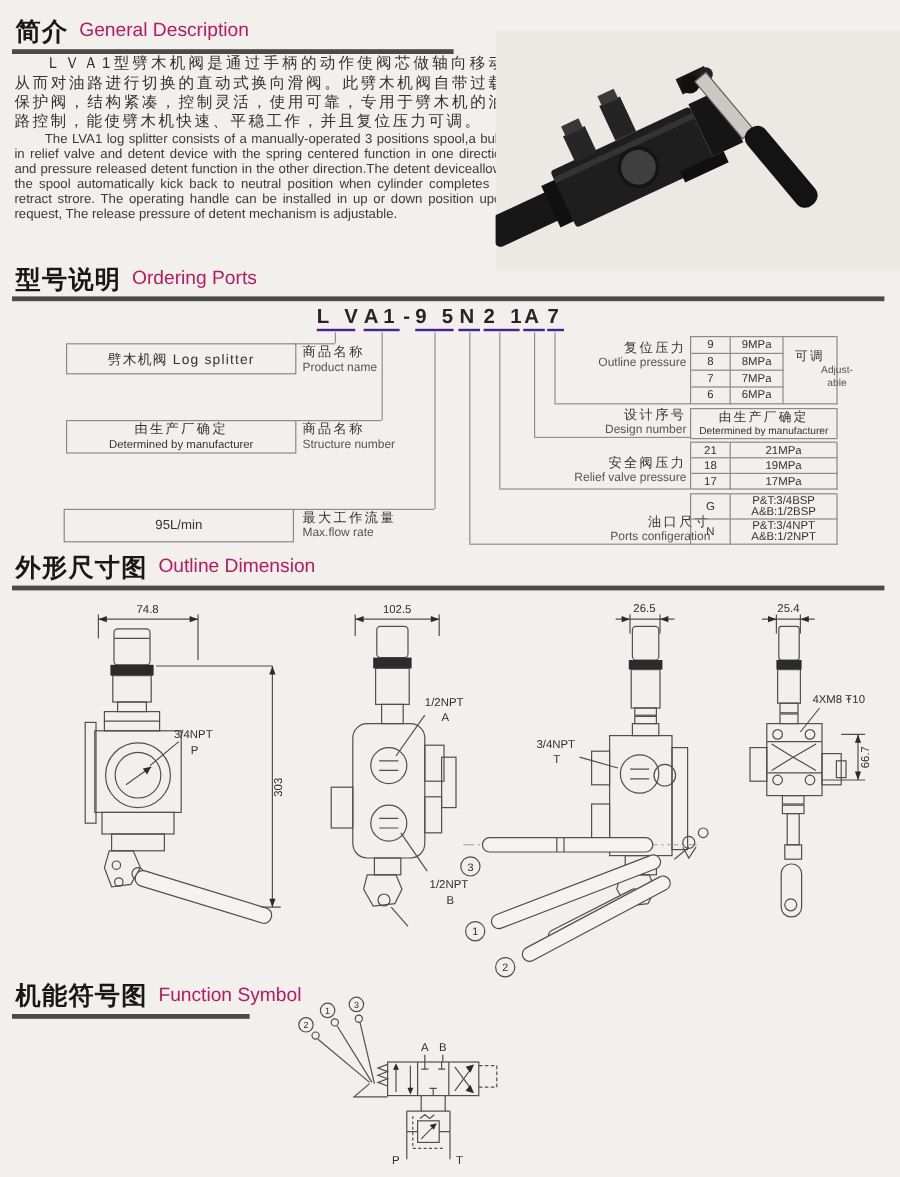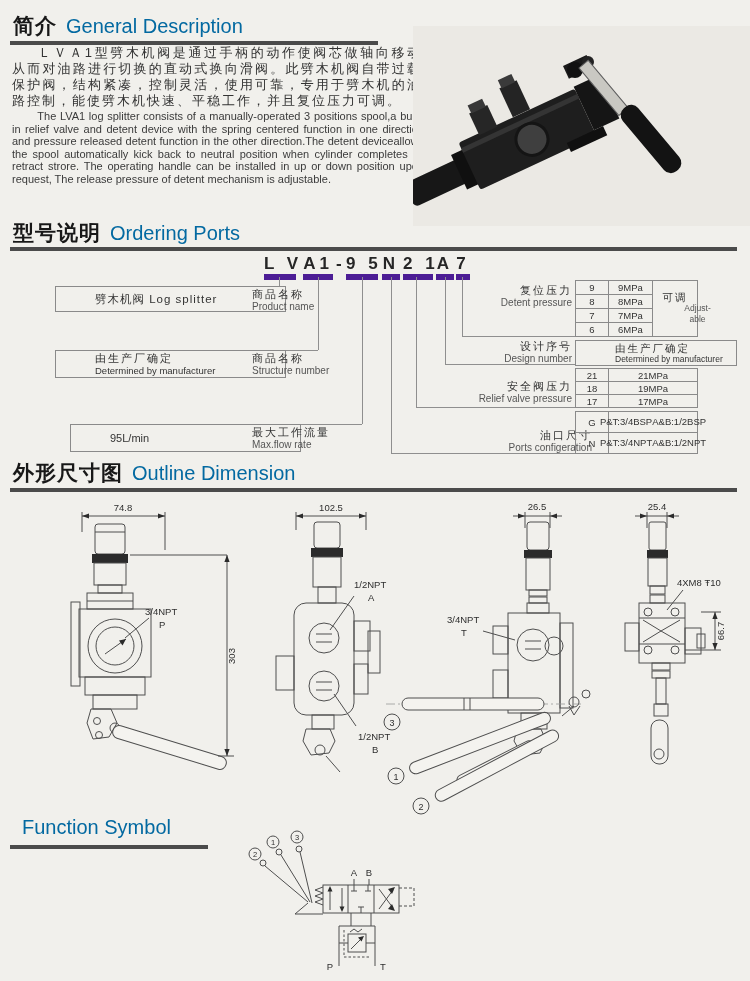--- a/index.html
+++ b/index.html
@@ -1,43 +1,43 @@
 <!DOCTYPE html>
 <html><head>
 <meta charset="utf-8">
 <style>
   html,body{margin:0;padding:0;background:#d8d6d2;}
   #page{position:relative;width:750px;height:981px;background:#f1f0ec;overflow:hidden;
         font-family:"Liberation Sans",sans-serif;color:#333;}
   .sec-title{position:absolute;display:flex;align-items:center;white-space:nowrap;}
   .sec-title .zh{font-size:21px;font-weight:bold;color:#181818;letter-spacing:1px;}
-  .sec-title .en{font-size:20px;color:#0369a1;margin-left:9px;}
+  .sec-title .en{font-size:16px;color:#be185d;margin-left:9px;}
   .rule{position:absolute;height:3.5px;background:#4b4b4b;}
   .para-zh{position:absolute;left:12px;top:45px;width:410px;font-size:13px;line-height:16px;
            letter-spacing:2px;text-align:justify;text-indent:2em;color:#333;}
   .para-en{position:absolute;left:12px;top:110px;width:412px;font-size:11px;line-height:12.5px;
            text-align:justify;text-indent:2.3em;color:#3a3a3a;}
   .cp{position:absolute;top:254px;height:20px;font-size:17px;font-weight:bold;color:#262626;
-      letter-spacing:4px;text-align:center;border-bottom:6px solid #4c1d95;white-space:nowrap;}
+      letter-spacing:4px;text-align:center;border-bottom:2px solid #4c1d95;white-space:nowrap;}
   .cpd{border-bottom:none;}
   .hline,.vline{position:absolute;background:#8f8f8f;}
   .hline{height:1px;} .vline{width:1px;}
   .obox{position:absolute;border:1px solid #8a8a8a;display:flex;flex-direction:column;
-        align-items:flex-start;justify-content:center;text-align:center;color:#333;padding-left:39px;}
+        align-items:center;justify-content:center;text-align:center;color:#333;}
   .llab{position:absolute;} 
   .lz{font-size:11px;letter-spacing:2px;color:#333;line-height:13px;white-space:nowrap;}
   .le{font-size:10px;color:#555;line-height:11px;white-space:nowrap;}
   .rlab{position:absolute;width:140px;text-align:right;}
   .tbl{position:absolute;display:grid;border-left:1px solid #8a8a8a;border-top:1px solid #8a8a8a;}
   .tbl>div{border-right:1px solid #8a8a8a;border-bottom:1px solid #8a8a8a;display:flex;
            align-items:center;justify-content:center;font-size:9.5px;color:#333;}
   .note-cell{flex-direction:column;line-height:11px;}
   .note-cell .nz{font-size:10.5px;letter-spacing:2px;}
   .note-cell .ne{font-size:8.5px;color:#555;margin-left:45px;}
-  .ptxt{flex-direction:row;font-size:8.2px;line-height:9.5px;}
+  .ptxt{flex-direction:column;font-size:8.2px;line-height:9.5px;}
   .draw{position:absolute;}
   .draw .s{stroke:#4f4f4f;fill:none;stroke-width:1;}
   .draw .f{fill:#2b2b2b;stroke:none;}
   .draw .rod{stroke:#4f4f4f;fill:#f4f3ef;stroke-width:1;}
   .draw text{fill:#2e2e2e;font-size:9.5px;font-family:"Liberation Sans",sans-serif;}
   .draw .cl{stroke:#9a9a9a;fill:none;stroke-width:0.8;}
 </style>
 </head>
 <body>
 
@@ -113,31 +113,31 @@
 
   <div class="obox" style="left:55px;top:350px;width:190px;height:26px">
     <div style="font-size:11px;letter-spacing:2px;line-height:13px">由生产厂确定</div>
     <div style="font-size:9.5px;line-height:11px">Determined by manufacturer</div>
   </div>
   <div class="llab" style="left:252px;top:352px">
     <div class="lz">商品名称</div>
     <div class="le">Structure number</div>
   </div>
 
-  <div class="obox" style="left:70px;top:424px;width:190px;height:26px">
+  <div class="obox" style="left:53px;top:424px;width:190px;height:26px">
     <div style="font-size:11px">95L/min</div>
   </div>
   <div class="llab" style="left:252px;top:426px">
     <div class="lz">最大工作流量</div>
     <div class="le">Max.flow rate</div>
   </div>
 
   <div class="rlab" style="left:432px;top:284px">
     <div class="lz">复位压力</div>
-    <div class="le">Detent pressure</div>
+    <div class="le">Outline pressure</div>
   </div>
   <div class="rlab" style="left:432px;top:340px">
     <div class="lz">设计序号</div>
     <div class="le">Design number</div>
   </div>
   <div class="rlab" style="left:432px;top:380px">
     <div class="lz">安全阀压力</div>
     <div class="le">Relief valve pressure</div>
   </div>
   <div class="rlab" style="left:452px;top:429px">
@@ -350,20 +350,21 @@
     <rect class="rod" x="70" y="106" width="138" height="12" rx="6" transform="rotate(-28 70 112)"></rect>
     <circle class="s" cx="55" cy="120" r="8"></circle>
     <text x="55" y="123.5" text-anchor="middle" style="font-size:9px">2</text>
     <circle class="s" cx="208" cy="16" r="5"></circle>
       <circle class="s" cx="220" cy="8" r="4"></circle>
     <path class="s" d="M196 30 l12 -10"></path>
       <path class="s" d="M203 20 l5 9 l6 -9"></path>
   </svg>
 
   <div class="sec-title" style="left:13px;top:816px">
+    <span class="zh">机能符号图</span>
     <span class="en">Function Symbol</span>
   </div>
   <div class="rule" style="left:10px;top:845px;width:198px"></div>
 
   <svg class="draw" style="left:238px;top:826px" width="285" height="152" viewBox="0 0 285 152">
     <circle class="s" cx="17" cy="28" r="6"></circle>
     <text x="17" y="31" text-anchor="middle" style="font-size:7.5px">2</text>
     <circle class="s" cx="25" cy="37" r="3"></circle>
     <circle class="s" cx="35" cy="16" r="6"></circle>
     <text x="35" y="19" text-anchor="middle" style="font-size:7.5px">1</text>

